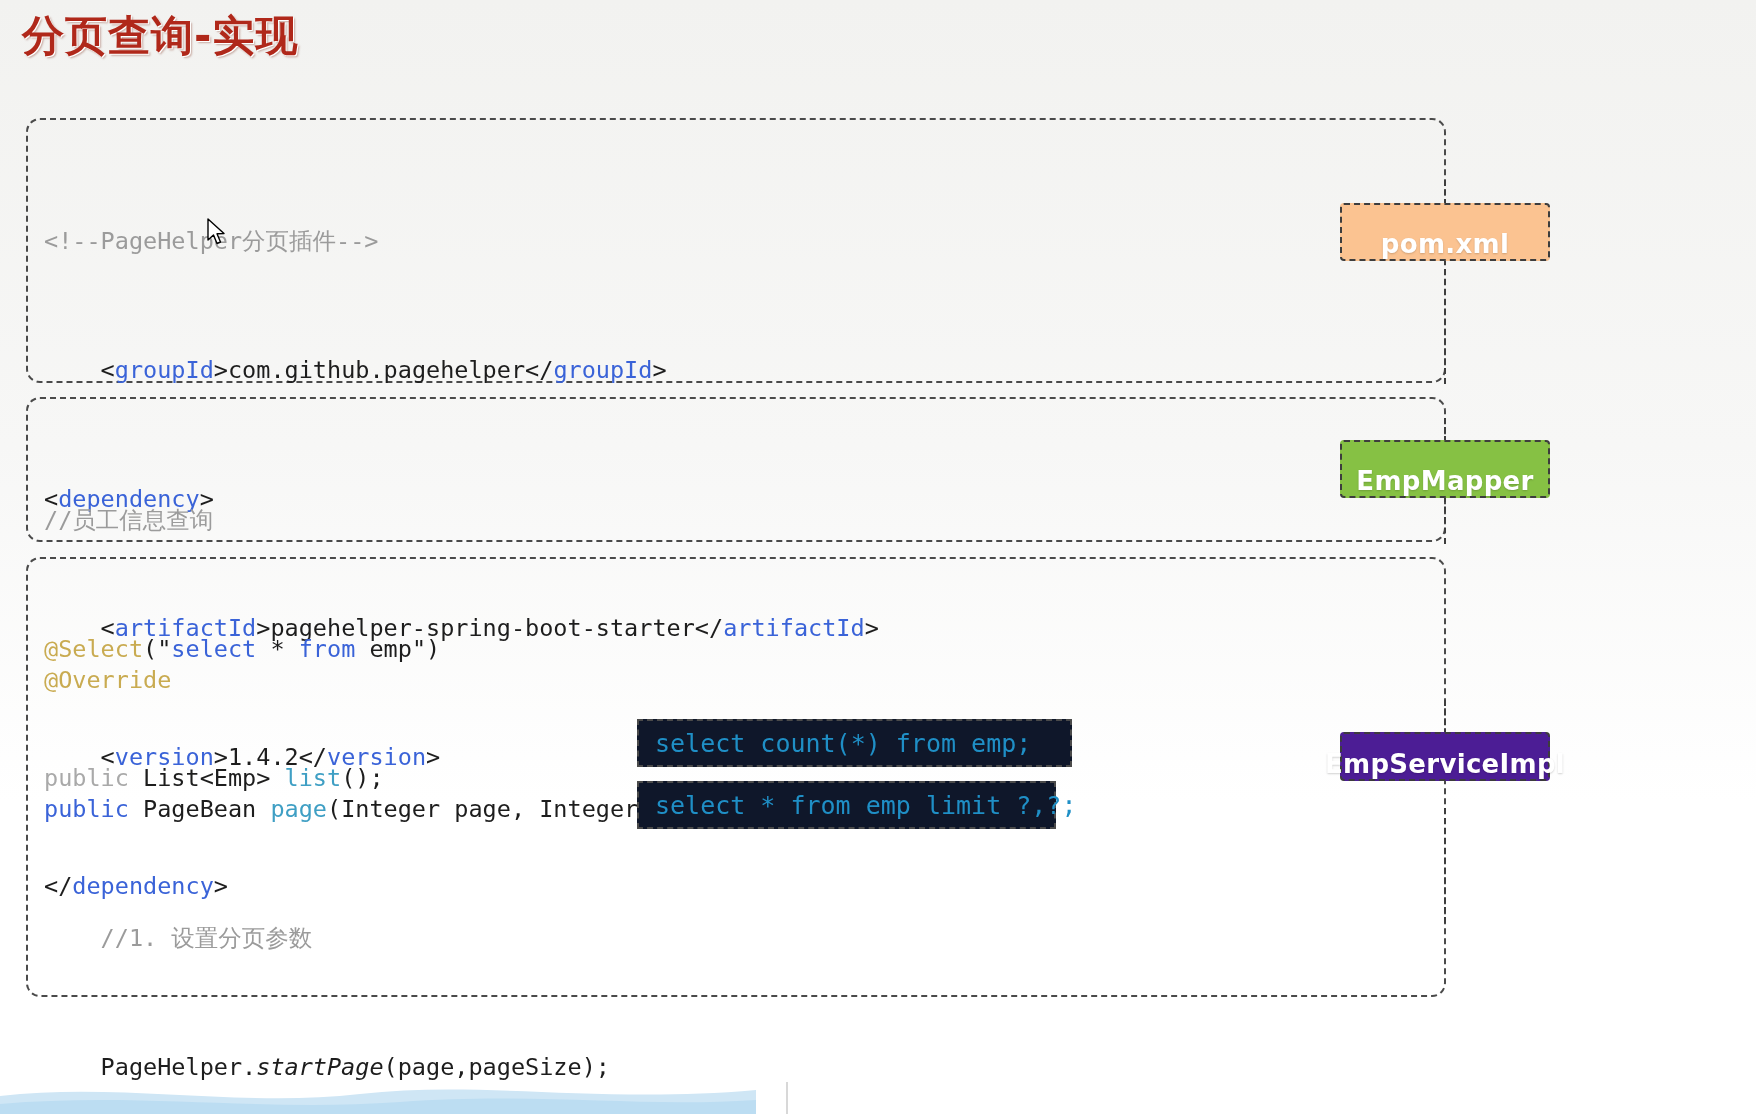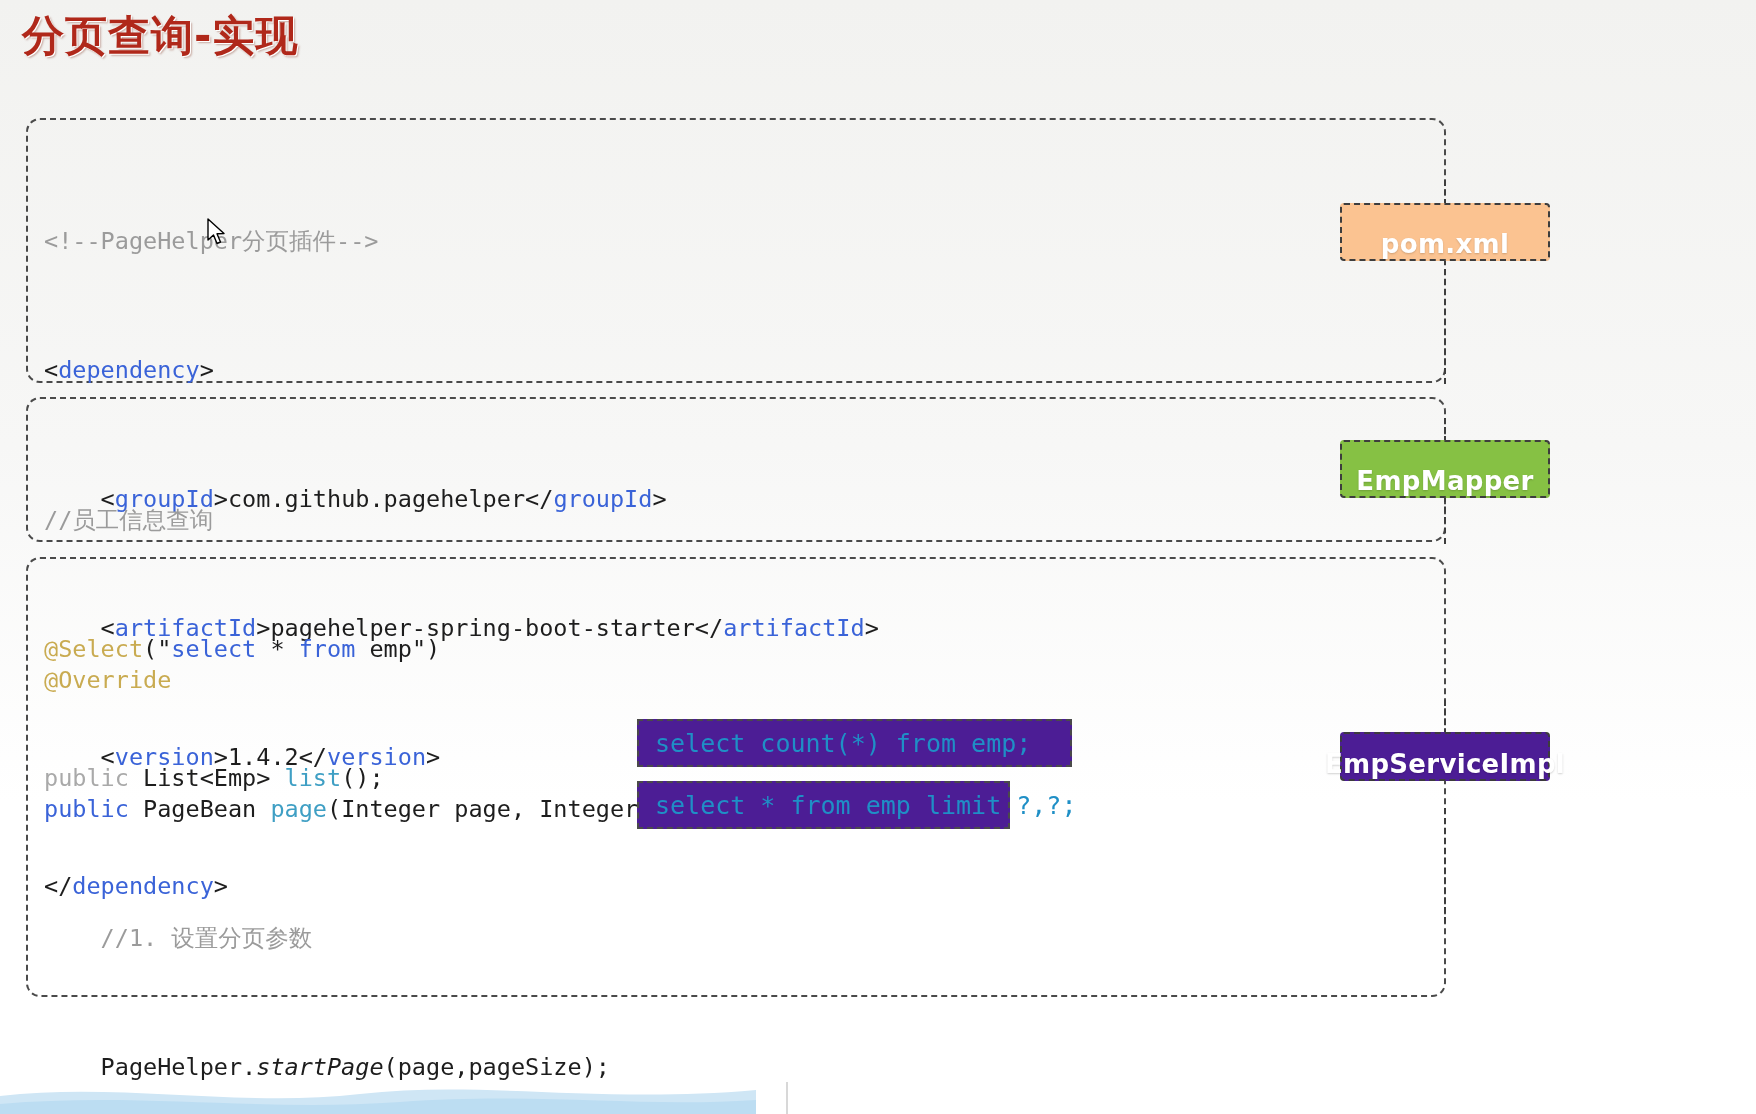--- a/index.html
+++ b/index.html
@@ -75,54 +75,54 @@
   #stub-pom-top    { left:1444px; top:180px; height:25px; }
   #stub-pom-bot    { left:1444px; top:259px; height:125px; }
   #stub-map-top    { left:1444px; top:418px; height:24px; }
   #stub-map-bot    { left:1444px; top:496px; height:48px; }
   #stub-srv-top    { left:1444px; top:700px; height:54px; }
   #stub-srv-bot    { left:1444px; top:808px; height:115px; }
 
   
   .sql-box {
     position:absolute;
-    background:#4c1d95;
+    background:#0f172a;
     border:2px dashed #4a4a4a;
     font-family:"DejaVu Sans Mono","Liberation Mono",monospace;
     font-size:25px;
     color:#1f8fc6;
     display:flex; align-items:center;
     padding-left:16px;
     white-space:nowrap;
     z-index:8;
   }
   #sql-count { left:637px; top:719px; width:435px; height:48px; }
-  #sql-limit { left:637px; top:781px; width:373px; height:48px; }
+  #sql-limit { left:637px; top:781px; width:419px; height:48px; }
 
   
   #wave {
     position:absolute; left:0; bottom:0; width:756px; height:36px; z-index:1;
   }
   #divider-v {
     position:absolute; left:786px; bottom:0; width:2px; height:32px;
     background:#d8d8d8; z-index:1;
   }
 
   
   #cursor { position:absolute; left:206px; top:218px; z-index:20; }
 </style>
 </head>
 <body>
 
 <div id="slide-title">分页查询-实现</div>
 
 <div id="card-pom" class="code-card">
   <div class="ln"><span class="cm">&lt;!--PageHelper分页插件--&gt;</span></div>
+  <div class="ln">    <span class="pln">&lt;</span><span class="tag">groupId</span><span class="pln">&gt;</span><span class="pln">com.github.pagehelper</span><span class="pln">&lt;/</span><span class="tag">groupId</span><span class="pln">&gt;</span></div>
   <div class="ln"><span class="pln">&lt;</span><span class="tag">dependency</span><span class="pln">&gt;</span></div>
-  <div class="ln">    <span class="pln">&lt;</span><span class="tag">groupId</span><span class="pln">&gt;</span><span class="pln">com.github.pagehelper</span><span class="pln">&lt;/</span><span class="tag">groupId</span><span class="pln">&gt;</span></div>
   <div class="ln">    <span class="pln">&lt;</span><span class="tag">artifactId</span><span class="pln">&gt;</span><span class="pln">pagehelper-spring-boot-starter</span><span class="pln">&lt;/</span><span class="tag">artifactId</span><span class="pln">&gt;</span></div>
   <div class="ln">    <span class="pln">&lt;</span><span class="tag">version</span><span class="pln">&gt;</span><span class="pln">1.4.2</span><span class="pln">&lt;/</span><span class="tag">version</span><span class="pln">&gt;</span></div>
   <div class="ln"><span class="pln">&lt;/</span><span class="tag">dependency</span><span class="pln">&gt;</span></div>
 </div>
 
 <div id="card-mapper" class="code-card">
   <div class="ln"><span class="cm">//员工信息查询</span></div>
   <div class="ln"><span class="ann">@Select</span><span class="pln">("</span><span class="str">select</span><span class="pln"> * </span><span class="str">from</span><span class="pln"> emp</span><span class="pln">")</span></div>
   <div class="ln"><span class="kwg">public </span><span class="pln">List&lt;Emp&gt; </span><span class="mth">list</span><span class="pln">();</span></div>
 </div>

